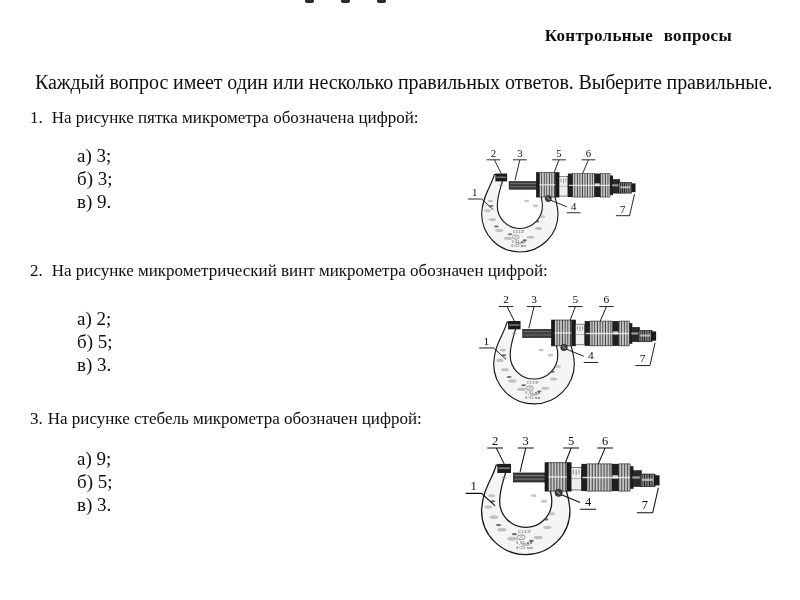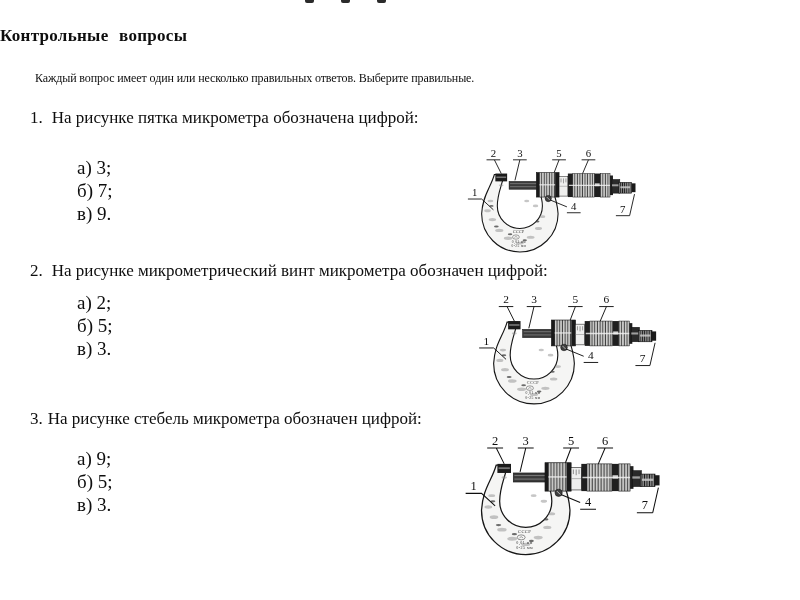--- a/index.html
+++ b/index.html
@@ -3,24 +3,24 @@
 <meta charset="utf-8">
 <style>
   html,body{margin:0;padding:0}
   body{
     width:800px;height:600px;position:relative;overflow:hidden;
     background:#ffffff;color:#0e0e0e;
     font-family:"Liberation Serif","DejaVu Serif",serif;
   }
   .artifact{position:absolute;top:0;height:3px;width:9px;background:#2b2b2b;border-radius:0 0 2px 2px}
   .title{
-    position:absolute;top:26px;left:0;width:732px;text-align:left;
+    position:absolute;top:26px;left:0;width:732px;text-align:right;
     font-size:17px;font-weight:bold;word-spacing:6px;letter-spacing:.3px;font-family:Liberation Serif, serif;
   }
-  .intro{position:absolute;top:71px;left:35px;font-size:12px;white-space:nowrap;letter-spacing:-.1px}
+  .intro{position:absolute;top:71px;left:35px;font-size:20px;white-space:nowrap;letter-spacing:-.1px}
   .question{position:absolute;left:30px;font-size:17px;white-space:nowrap}
   .qnum{display:inline-block;margin-right:9px}
   .q3 .qnum{margin-right:5px}
   .options{position:absolute;left:77px;font-size:19px;line-height:23px}
   .fig{position:absolute}
   svg text{font-family:"Liberation Serif","DejaVu Serif",serif}
   .plabel{font-size:11px;fill:#0e0e0e}
   .leader{stroke:#0e0e0e;stroke-width:.9;fill:none}
   .engrave{font-size:4px;fill:#333;text-anchor:middle;letter-spacing:.4px}
   .engrave.sm{font-size:3.6px}
@@ -155,33 +155,33 @@
     </symbol>
   </defs>
 </svg>
 
 <div class="title">Контрольные вопросы</div>
 <div class="intro">Каждый вопрос имеет один или несколько правильных ответов. Выберите правильные.</div>
 
 <div class="question" style="top:108px">
   <span class="qnum">1.</span><span>На рисунке пятка микрометра обозначена цифрой:</span>
 </div>
-<div class="options" style="top:156px">
+<div class="options" style="top:144px">
   <div>а) 3;</div>
-  <div>б) 7;</div>
+  <div>б) 3;</div>
   <div>в) 9.</div>
 </div>
 <svg class="fig" style="left:464px;top:145px;width:196px;height:110px" viewBox="0 0 200 112">
     <use href="#micrometer"></use>
   </svg>
 
 <div class="question" style="top:261px">
   <span class="qnum">2.</span><span>На рисунке микрометрический винт микрометра обозначен цифрой:</span>
 </div>
-<div class="options" style="top:291px">
+<div class="options" style="top:307px">
   <div>а) 2;</div>
   <div>б) 5;</div>
   <div>в) 3.</div>
 </div>
 <svg class="fig" style="left:475px;top:291px;width:207px;height:116px" viewBox="0 0 200 112">
     <use href="#micrometer"></use>
   </svg>
 
 <div class="question q3" style="top:409px">
   <span class="qnum">3.</span><span>На рисунке стебель микрометра обозначен цифрой:</span>

